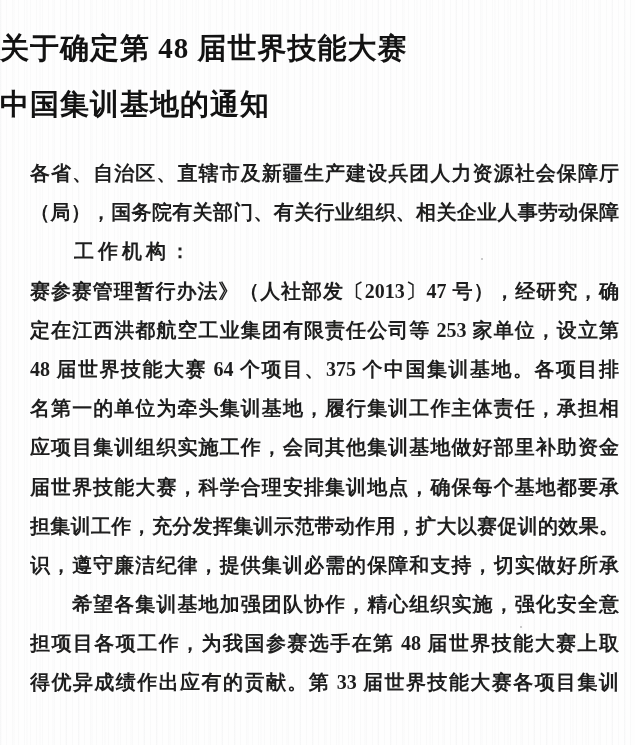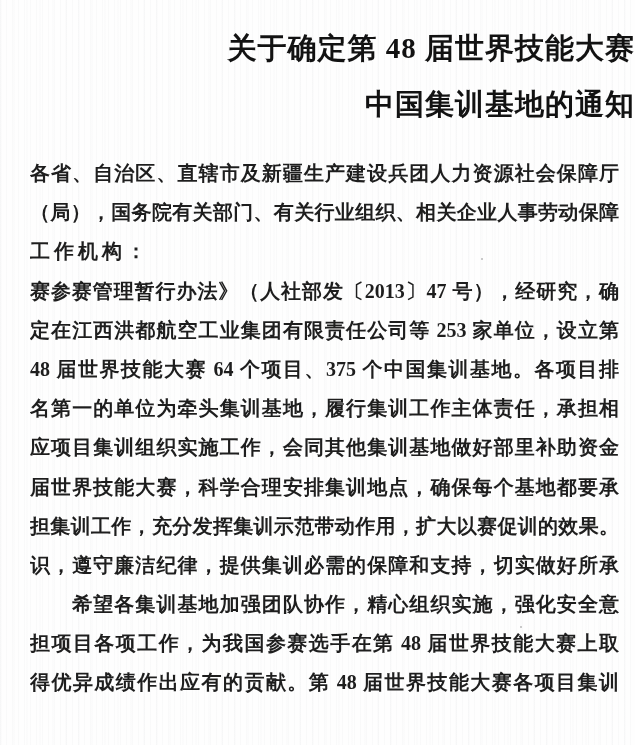--- a/index.html
+++ b/index.html
@@ -19,21 +19,21 @@
         rgba(120,125,135,0.035) 0px, rgba(120,125,135,0.035) 1px,
         rgba(0,0,0,0) 1px, rgba(0,0,0,0) 6px),
       repeating-linear-gradient(90deg,
         rgba(140,145,155,0.025) 0px, rgba(140,145,155,0.025) 2px,
         rgba(0,0,0,0) 2px, rgba(0,0,0,0) 13px);
     font-family: "Liberation Serif", "DejaVu Serif", serif;
     color: #1e1e1e;
   }
   .title-block {
     padding-top: 20px;
-    text-align: right;
+    text-align: left;
   }
   .title-line {
     font-size: 29px;
     line-height: 56px;
     font-weight: bold;
     color: #121212;
     letter-spacing: 1px;
   }
   .doc-body {
     margin: 22px 16px 0 30px;
@@ -46,20 +46,21 @@
     -moz-text-align-last: justify;
     height: 39.2px;
     overflow: hidden;
     font-weight: bold;
   }
   .line.short {
     text-align: left;
     text-align-last: left;
     -moz-text-align-last: left;
     letter-spacing: 4px;
+    margin-left: 44px;
   }
   .speck {
     position: absolute;
     border-radius: 50%;
     background: rgba(60,60,60,0.35);
   }
   .speck.s1 { left: 481px; top: 258px; width: 2px; height: 2px; }
   .speck.s2 { left: 520px; top: 626px; width: 2px; height: 2px; }
 </style>
 </head>
@@ -79,19 +80,19 @@
     <div class="line">赛参赛管理暂行办法》（人社部发〔2013〕47 号），经研究，确</div>
     <div class="line">定在江西洪都航空工业集团有限责任公司等 253 家单位，设立第</div>
     <div class="line">48 届世界技能大赛 64 个项目、375 个中国集训基地。各项目排</div>
     <div class="line">名第一的单位为牵头集训基地，履行集训工作主体责任，承担相</div>
     <div class="line">应项目集训组织实施工作，会同其他集训基地做好部里补助资金</div>
     <div class="line">届世界技能大赛，科学合理安排集训地点，确保每个基地都要承</div>
     <div class="line">担集训工作，充分发挥集训示范带动作用，扩大以赛促训的效果。</div>
     <div class="line">识，遵守廉洁纪律，提供集训必需的保障和支持，切实做好所承</div>
     <div class="line">　　希望各集训基地加强团队协作，精心组织实施，强化安全意</div>
     <div class="line">担项目各项工作，为我国参赛选手在第 48 届世界技能大赛上取</div>
-    <div class="line">得优异成绩作出应有的贡献。第 48 届世界技能大赛各项目集训</div>
+    <div class="line">得优异成绩作出应有的贡献。第 33 届世界技能大赛各项目集训</div>
   </div>
 
   <div class="speck s1"></div>
   <div class="speck s2"></div>
 
 </div>
 
 </body></html>

